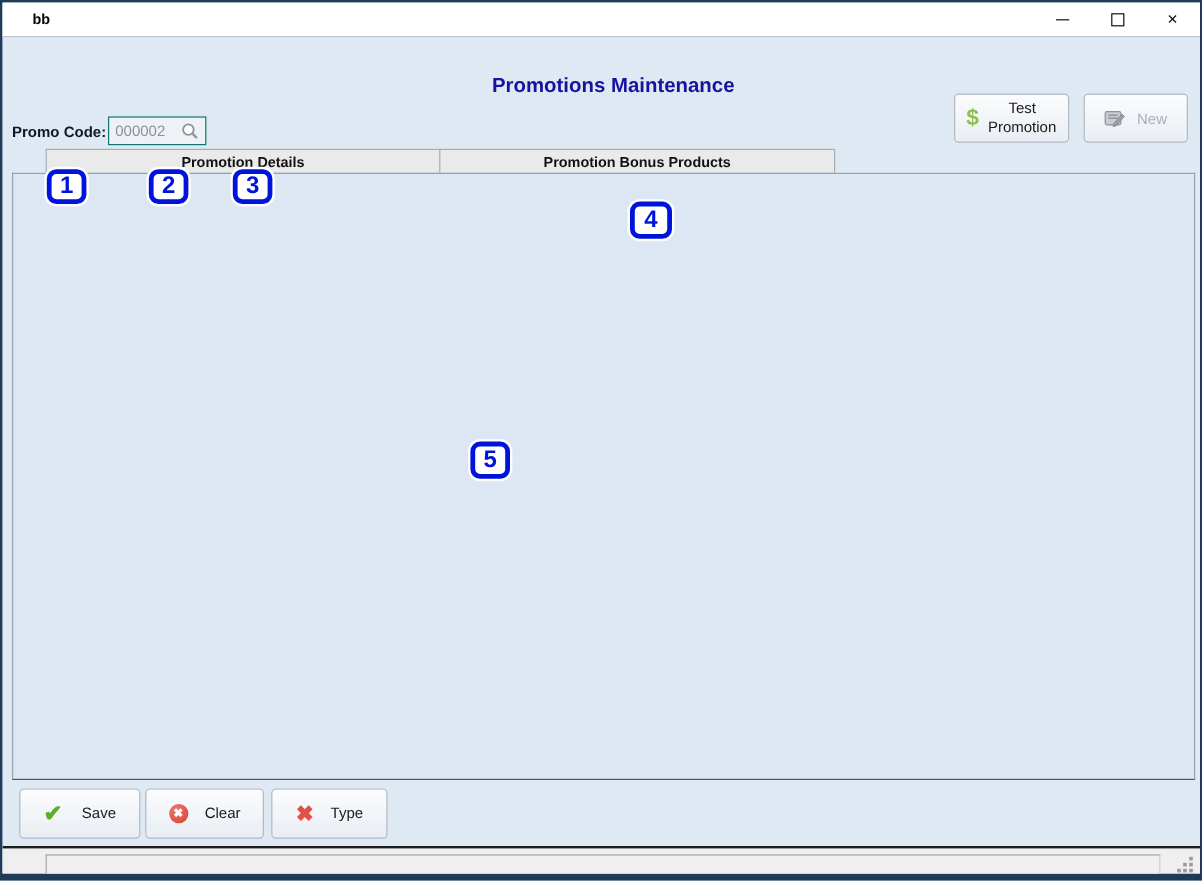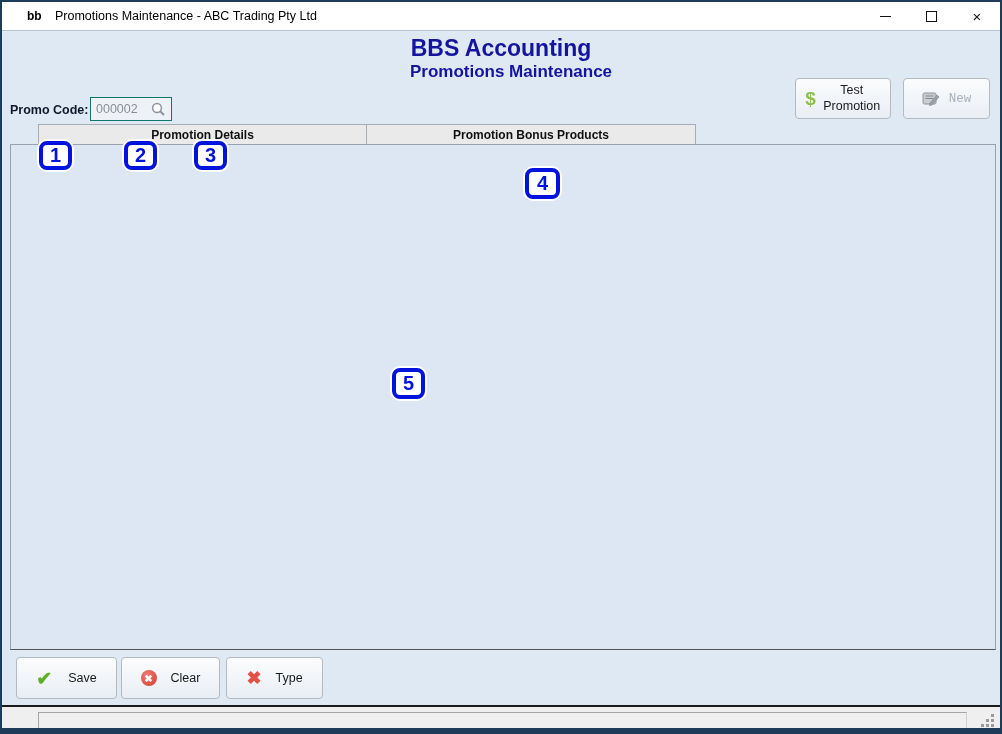--- a/index.html
+++ b/index.html
@@ -28,21 +28,21 @@
   .promo-box { position:absolute; left:88px; top:95px; width:82px; height:24px; background:#eef1f5;
     border:1px solid #0f766e; display:flex; align-items:center; }
   .promo-box input { border:none; outline:none; background:transparent; width:54px; margin-left:5px;
     font-size:12.5px; color:#8a8f96; font-family:"Liberation Sans", sans-serif; }
   
   .btn { background:linear-gradient(#fbfcfd,#e9eef4); border:1px solid #b4bac2; border-radius:4px;
     display:flex; align-items:center; justify-content:center; font-size:12.5px; color:#1a1a1a; cursor:default; }
   .btn-test { position:absolute; left:793px; top:76px; width:96px; height:41px; gap:7px; }
   .btn-test .label { width:58px; text-align:center; line-height:1.25; }
   .dollar { font-size:19px; font-weight:bold; color:#8cc152; text-shadow:0 1px 0 #fff; }
-  .btn-new { position:absolute; left:901px; top:76px; width:87px; height:41px; gap:9px; color:#a9afb8;font-family:Liberation Mono, monospace; }
+  .btn-new { position:absolute; left:901px; top:76px; width:87px; height:41px; gap:9px; color:#a9afb8; }
   
   .tabstrip { position:absolute; left:8px; top:119px; width:986px; height:24px; display:flex; align-items:flex-end;margin-left:28px; }
   .tab { height:21px; border:1px solid #a7adb5; background:#eaeaea; font-size:12px; font-weight:bold;
     color:#111; display:flex; align-items:center; justify-content:center; margin-right:-1px; }
   .tab.active { height:24px; background:#f2f7fc; border-color:#999fa7; border-bottom:none; z-index:3; }
   .tab1 { width:329px; } .tab2 { width:328px; } .tab3 { width:330px; }
   
   .panel { position:absolute; left:8px; top:142px; width:986px; height:506px; background:#dce7f3;
     border:1px solid #9aa1ab; border-bottom:1px solid #555; z-index:1; }
   
@@ -89,35 +89,33 @@
   .b4 { left:523px; top:166px; width:35px; height:31px; }
   .b5 { left:390px; top:366px; width:33px; height:31px; }
 </style>
 </head>
 <body>
 
 <div class="window">
 
   <div class="titlebar">
     <span class="app-icon">bb</span>
-    <span class="title-text">Promotions Maintenance - ABC Trading Pty Ltd</span>
     <div class="win-controls">
       <div class="win-btn">
           <span class="minline"></span>
         </div>
       <div class="win-btn">
           <span class="maxbox"></span>
         </div>
       <div class="win-btn">
           <span>×</span>
         </div>
     </div>
   </div>
 
-  <div class="app-title">BBS Accounting</div>
   <div class="screen-title">Promotions Maintenance</div>
 
   <div class="promo-label">Promo Code:</div>
   <div class="promo-box">
     <input readonly="" value="000002" style="">
     <svg width="16" height="16" viewBox="0 0 16 16">
       <circle cx="7" cy="7" r="4.4" fill="#fdfdfd" stroke="#8d949d" stroke-width="1.5"></circle>
       <line x1="10.2" y1="10.2" x2="14" y2="14" stroke="#8d949d" stroke-width="2"></line>
     </svg>
   </div>

